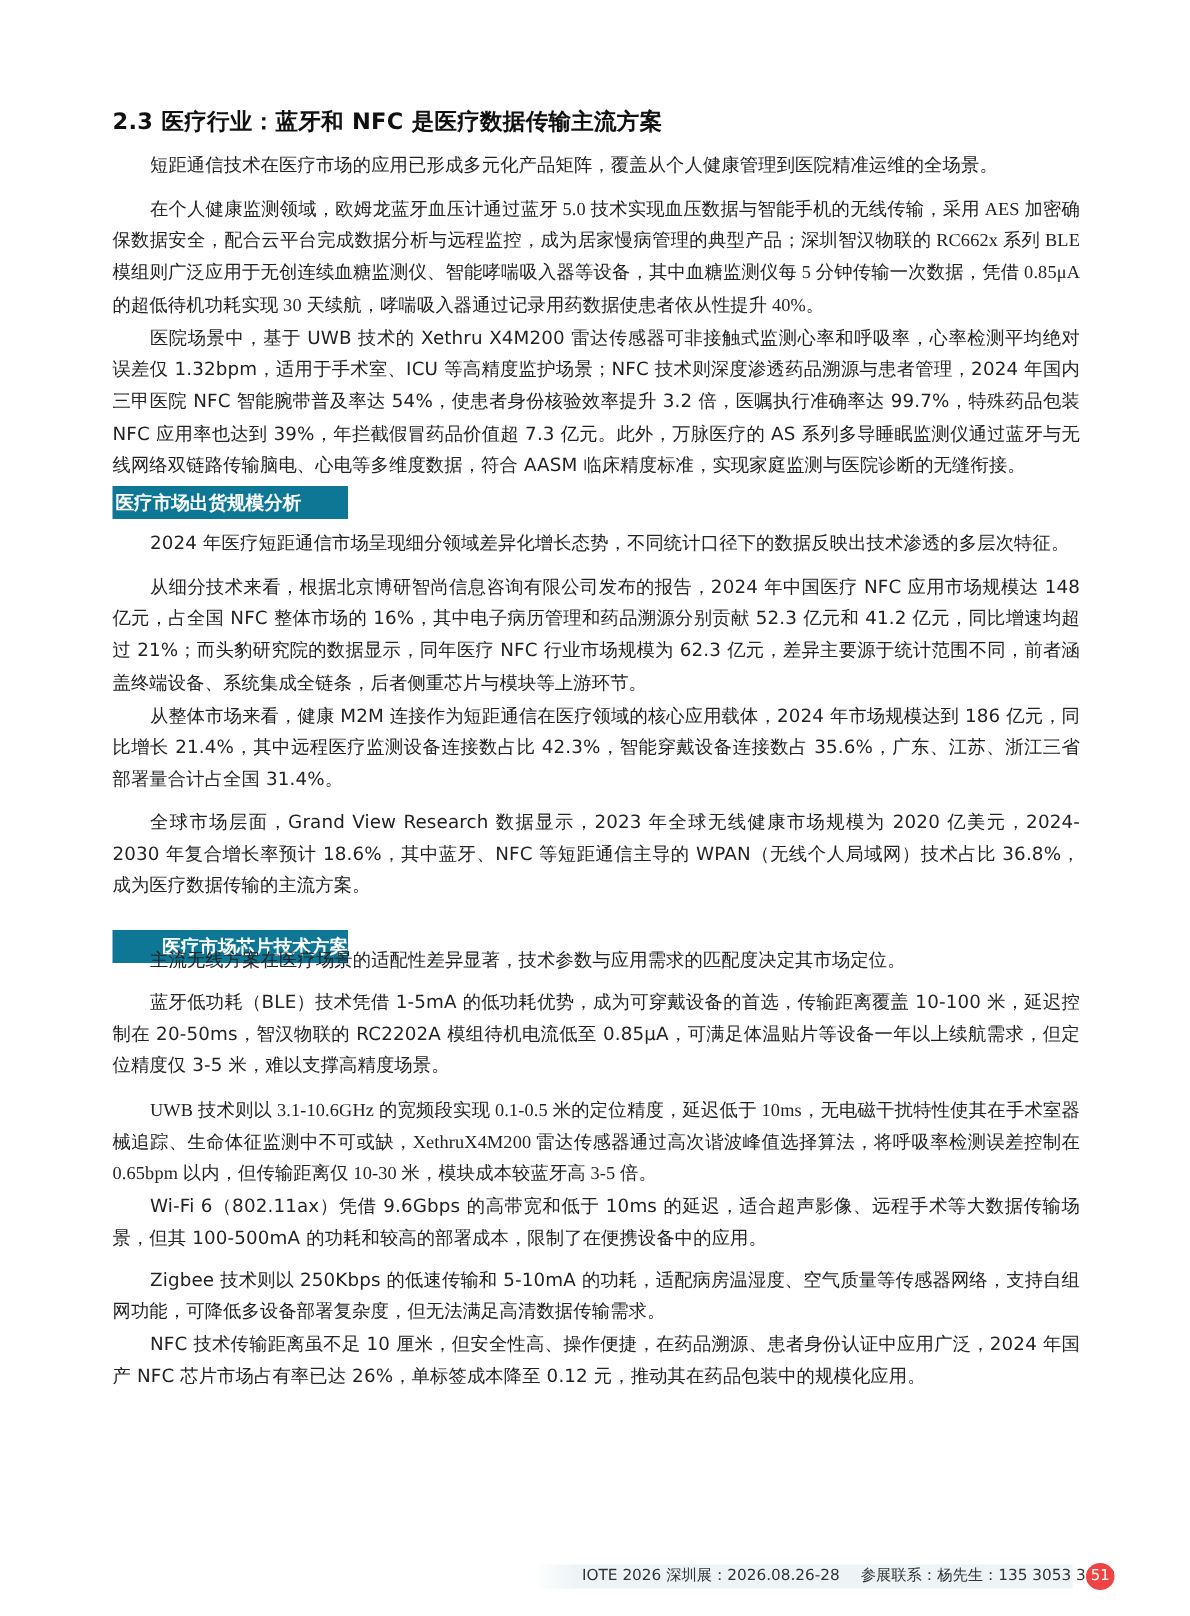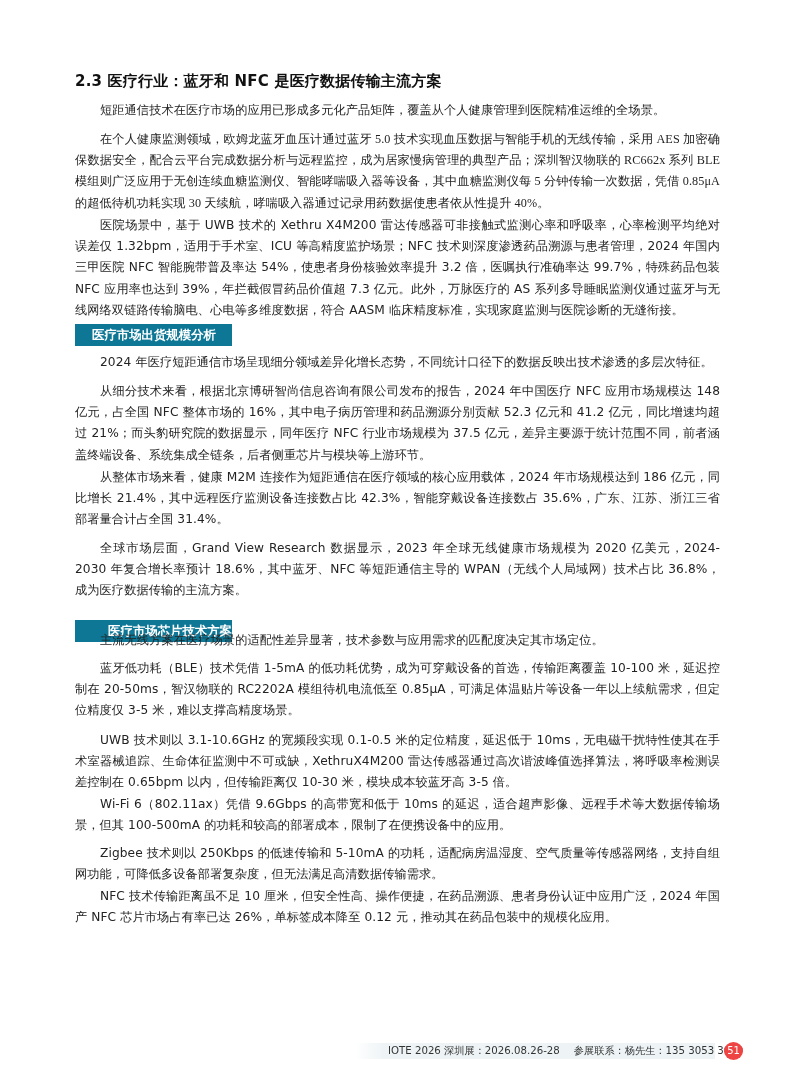--- a/index.html
+++ b/index.html
@@ -47,21 +47,21 @@
     .label {
       position: absolute;
       left: 0;
       height: 22px;
       width: 157px;
       background: #0e7796;
       color: #ffffff;
       font-size: 12.4px;
       font-weight: bold;
       line-height: 22px;
-      padding-left: 17px;
+      padding-left: 2px;
       box-sizing: border-box;
       white-space: nowrap;
     }
     .footer {
       position: absolute;
       left: 355px;
       top: 1043px;
       height: 16px;
       width: 360px;
       background: linear-gradient(to right, rgba(238,244,246,0) 0%, #eef4f6 8%, #eef4f6 100%);
@@ -100,29 +100,29 @@
 
   <h2 class="title">2.3 医疗行业：蓝牙和 NFC 是医疗数据传输主流方案</h2>
 
   <p class="para" style="top:100px;font-family:Liberation Serif, serif;">短距通信技术在医疗市场的应用已形成多元化产品矩阵，覆盖从个人健康管理到医院精准运维的全场景。</p>
   <p class="para" style="top:129px;font-family:Liberation Serif, serif;">在个人健康监测领域，欧姆龙蓝牙血压计通过蓝牙 5.0 技术实现血压数据与智能手机的无线传输，采用 AES 加密确保数据安全，配合云平台完成数据分析与远程监控，成为居家慢病管理的典型产品；深圳智汉物联的 RC662x 系列 BLE 模组则广泛应用于无创连续血糖监测仪、智能哮喘吸入器等设备，其中血糖监测仪每 5 分钟传输一次数据，凭借 0.85μA 的超低待机功耗实现 30 天续航，哮喘吸入器通过记录用药数据使患者依从性提升 40%。</p>
   <p class="para" style="top:215px;">医院场景中，基于 UWB 技术的 Xethru X4M200 雷达传感器可非接触式监测心率和呼吸率，心率检测平均绝对误差仅 1.32bpm，适用于手术室、ICU 等高精度监护场景；NFC 技术则深度渗透药品溯源与患者管理，2024 年国内三甲医院 NFC 智能腕带普及率达 54%，使患者身份核验效率提升 3.2 倍，医嘱执行准确率达 99.7%，特殊药品包装 NFC 应用率也达到 39%，年拦截假冒药品价值超 7.3 亿元。此外，万脉医疗的 AS 系列多导睡眠监测仪通过蓝牙与无线网络双链路传输脑电、心电等多维度数据，符合 AASM 临床精度标准，实现家庭监测与医院诊断的无缝衔接。</p>
 
   <div class="label" style="top:324px;">医疗市场出货规模分析</div>
 
   <p class="para" style="top:352px;">2024 年医疗短距通信市场呈现细分领域差异化增长态势，不同统计口径下的数据反映出技术渗透的多层次特征。</p>
-  <p class="para" style="top:381px;">从细分技术来看，根据北京博研智尚信息咨询有限公司发布的报告，2024 年中国医疗 NFC 应用市场规模达 148 亿元，占全国 NFC 整体市场的 16%，其中电子病历管理和药品溯源分别贡献 52.3 亿元和 41.2 亿元，同比增速均超过 21%；而头豹研究院的数据显示，同年医疗 NFC 行业市场规模为 37.5 亿元，差异主要源于统计范围不同，前者涵盖终端设备、系统集成全链条，后者侧重芯片与模块等上游环节。</p>
+  <p class="para" style="top:381px;">从细分技术来看，根据北京博研智尚信息咨询有限公司发布的报告，2024 年中国医疗 NFC 应用市场规模达 148 亿元，占全国 NFC 整体市场的 16%，其中电子病历管理和药品溯源分别贡献 52.3 亿元和 41.2 亿元，同比增速均超过 21%；而头豹研究院的数据显示，同年医疗 NFC 行业市场规模为 62.3 亿元，差异主要源于统计范围不同，前者涵盖终端设备、系统集成全链条，后者侧重芯片与模块等上游环节。</p>
   <p class="para" style="top:467px;">从整体市场来看，健康 M2M 连接作为短距通信在医疗领域的核心应用载体，2024 年市场规模达到 186 亿元，同比增长 21.4%，其中远程医疗监测设备连接数占比 42.3%，智能穿戴设备连接数占 35.6%，广东、江苏、浙江三省部署量合计占全国 31.4%。</p>
   <p class="para" style="top:538px;">全球市场层面，Grand View Research 数据显示，2023 年全球无线健康市场规模为 2020 亿美元，2024-2030 年复合增长率预计 18.6%，其中蓝牙、NFC 等短距通信主导的 WPAN（无线个人局域网）技术占比 36.8%，成为医疗数据传输的主流方案。</p>
 
   <div class="label" style="top:620px;text-align:right;">医疗市场芯片技术方案</div>
 
   <p class="para" style="top:630px;">主流无线方案在医疗场景的适配性差异显著，技术参数与应用需求的匹配度决定其市场定位。</p>
   <p class="para" style="top:658px;">蓝牙低功耗（BLE）技术凭借 1-5mA 的低功耗优势，成为可穿戴设备的首选，传输距离覆盖 10-100 米，延迟控制在 20-50ms，智汉物联的 RC2202A 模组待机电流低至 0.85μA，可满足体温贴片等设备一年以上续航需求，但定位精度仅 3-5 米，难以支撑高精度场景。</p>
-  <p class="para" style="top:730px;">UWB 技术则以 3.1-10.6GHz 的宽频段实现 0.1-0.5 米的定位精度，延迟低于 10ms，无电磁干扰特性使其在手术室器械追踪、生命体征监测中不可或缺，XethruX4M200 雷达传感器通过高次谐波峰值选择算法，将呼吸率检测误差控制在 0.65bpm 以内，但传输距离仅 10-30 米，模块成本较蓝牙高 3-5 倍。</p>
+  <p class="para" style="top:730px;font-family:Liberation Serif, serif;">UWB 技术则以 3.1-10.6GHz 的宽频段实现 0.1-0.5 米的定位精度，延迟低于 10ms，无电磁干扰特性使其在手术室器械追踪、生命体征监测中不可或缺，XethruX4M200 雷达传感器通过高次谐波峰值选择算法，将呼吸率检测误差控制在 0.65bpm 以内，但传输距离仅 10-30 米，模块成本较蓝牙高 3-5 倍。</p>
   <p class="para" style="top:794px;">Wi-Fi 6（802.11ax）凭借 9.6Gbps 的高带宽和低于 10ms 的延迟，适合超声影像、远程手术等大数据传输场景，但其 100-500mA 的功耗和较高的部署成本，限制了在便携设备中的应用。</p>
   <p class="para" style="top:843px;">Zigbee 技术则以 250Kbps 的低速传输和 5-10mA 的功耗，适配病房温湿度、空气质量等传感器网络，支持自组网功能，可降低多设备部署复杂度，但无法满足高清数据传输需求。</p>
   <p class="para" style="top:886px;">NFC 技术传输距离虽不足 10 厘米，但安全性高、操作便捷，在药品溯源、患者身份认证中应用广泛，2024 年国产 NFC 芯片市场占有率已达 26%，单标签成本降至 0.12 元，推动其在药品包装中的规模化应用。</p>
 </div>
 
 <div class="footer"></div>
 <div class="footer-text">
   <span>IOTE 2026 深圳展：2026.08.26-28</span><span class="gap"></span><span>参展联系：杨先生：135 3053 3040</span>
 </div>
 <div class="page-badge">51</div>

